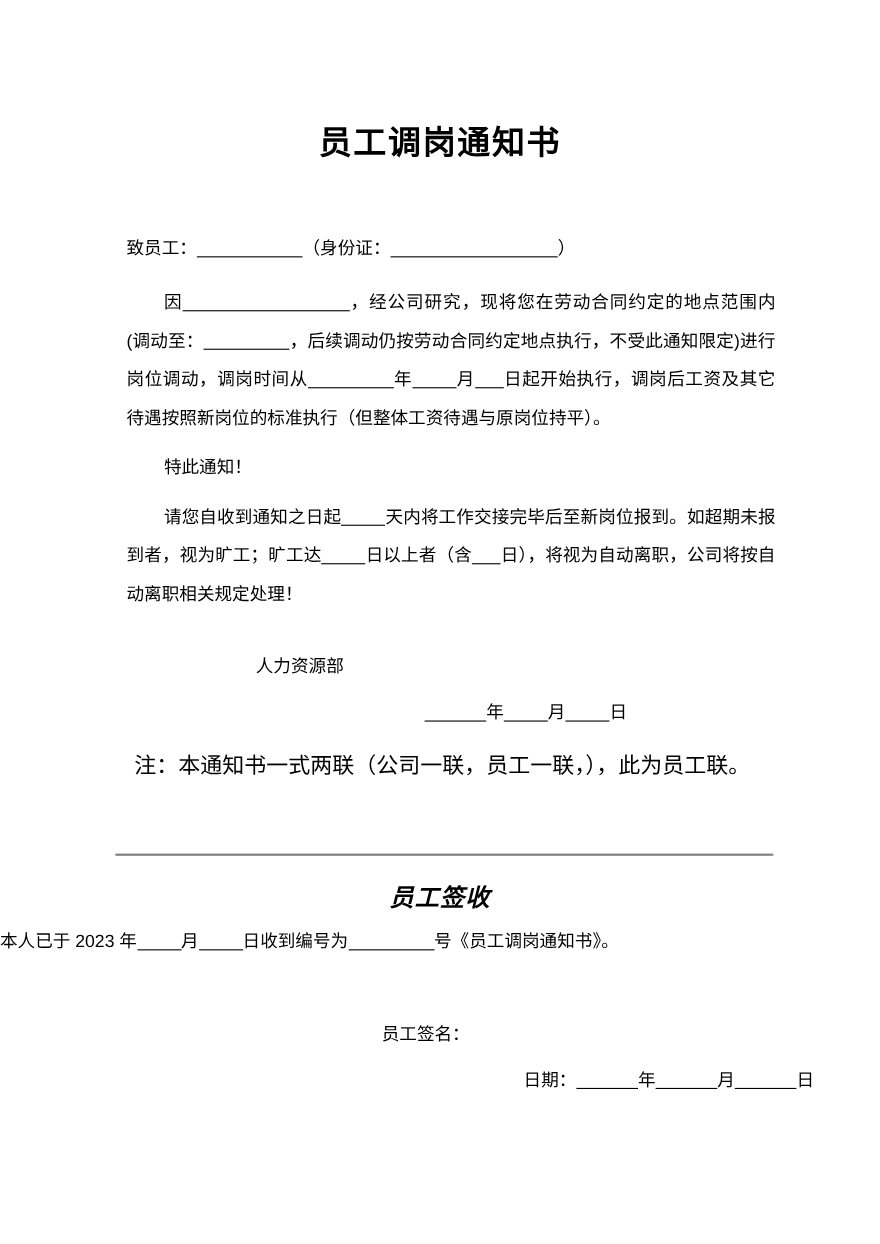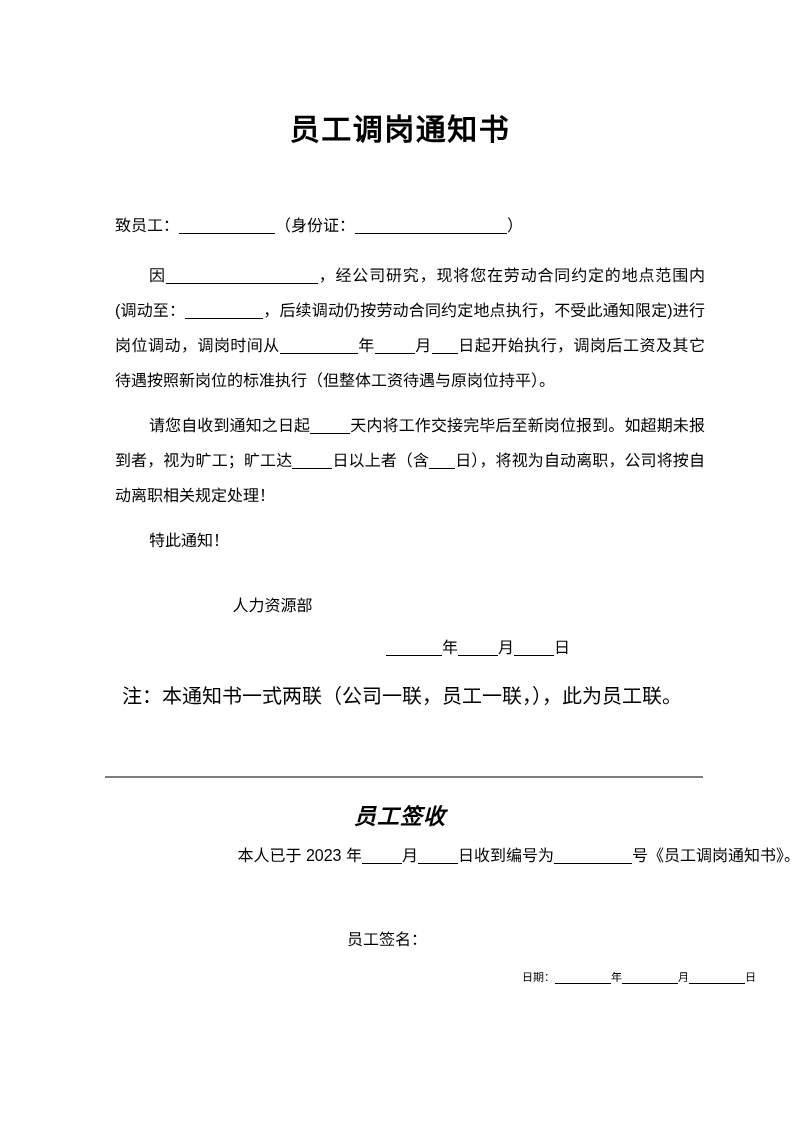--- a/index.html
+++ b/index.html
@@ -132,43 +132,43 @@
     font-size: 22px;
     font-weight: bold;
     letter-spacing: 1px;
     font-style: italic;
   }
   .receipt-text {
     position: absolute;
     left: 0;
     top: 842px;
     width: 800px;
-    text-align: right;
+    text-align: left;
     font-size: 16px;
     white-space: nowrap;
   }
   .sign-name {
     position: absolute;
     left: 0;
     top: 926px;
     width: 692px;
     padding-right: 265px;
     box-sizing: border-box;
     text-align: right;
     font-size: 16px;
   }
   .sign-date {
     position: absolute;
     left: 0;
     top: 968px;
     width: 800px;
-    padding-right: 44px;
-    box-sizing: border-box;
-    text-align: right;
-    font-size: 11px;
+    padding-right: 60px;
+    box-sizing: border-box;
+    text-align: right;
+    font-size: 16px;
   }
 
   
   .blank {
     display: inline-block;
     border-bottom: 1px solid #000000;
     vertical-align: -3px;
     height: 14px;
   }
   .blank.w-sm   { width: 26px; }
@@ -190,25 +190,25 @@
   <div class="addressee-line">
     <span>致员工：</span><span class="blank w-xxl"></span><span>（身份证：</span><span class="blank w-wide"></span><span>）</span>
   </div>
 
   <div class="body-block">
 
     <p class="para">
       <span>因</span><span class="blank w-wide"></span><span>，经公司研究，现将您在劳动合同约定的地点范围内(调动至：</span><span class="blank w-xl"></span><span>，后续调动仍按劳动合同约定地点执行，不受此通知限定)进行岗位调动，调岗时间从</span><span class="blank w-xl"></span><span>年</span><span class="blank w-md"></span><span>月</span><span class="blank w-sm"></span><span>日起开始执行，调岗后工资及其它待遇按照新岗位的标准执行（但整体工资待遇与原岗位持平）。</span>
     </p>
 
+    <p class="para notice-only">特此通知！</p>
+
     <p class="para">
       <span>请您自收到通知之日起</span><span class="blank w-md"></span><span>天内将工作交接完毕后至新岗位报到。如超期未报到者，视为旷工；旷工达</span><span class="blank w-md"></span><span>日以上者（含</span><span class="blank w-sm"></span><span>日），将视为自动离职，公司将按自动离职相关规定处理！</span>
     </p>
-
-    <p class="para notice-only">特此通知！</p>
   </div>
 
   <div class="hr-dept">人力资源部</div>
 
   <div class="hr-date">
     <span class="blank w-lg"></span><span>年</span><span class="blank w-md"></span><span>月</span><span class="blank w-md"></span><span>日</span>
   </div>
 
   <div class="footnote">注：本通知书一式两联（公司一联，员工一联，），此为员工联。</div>
 

